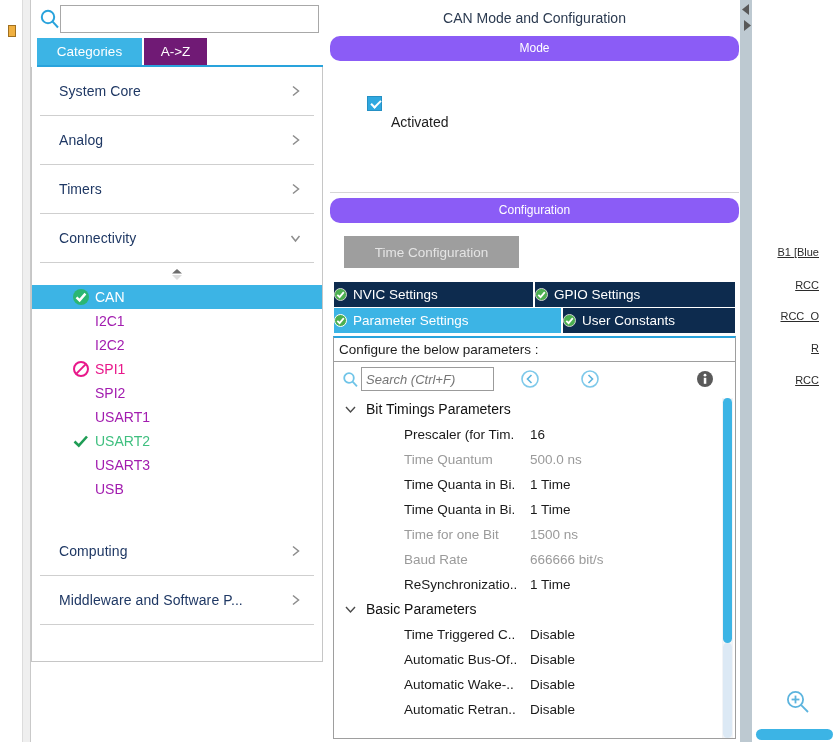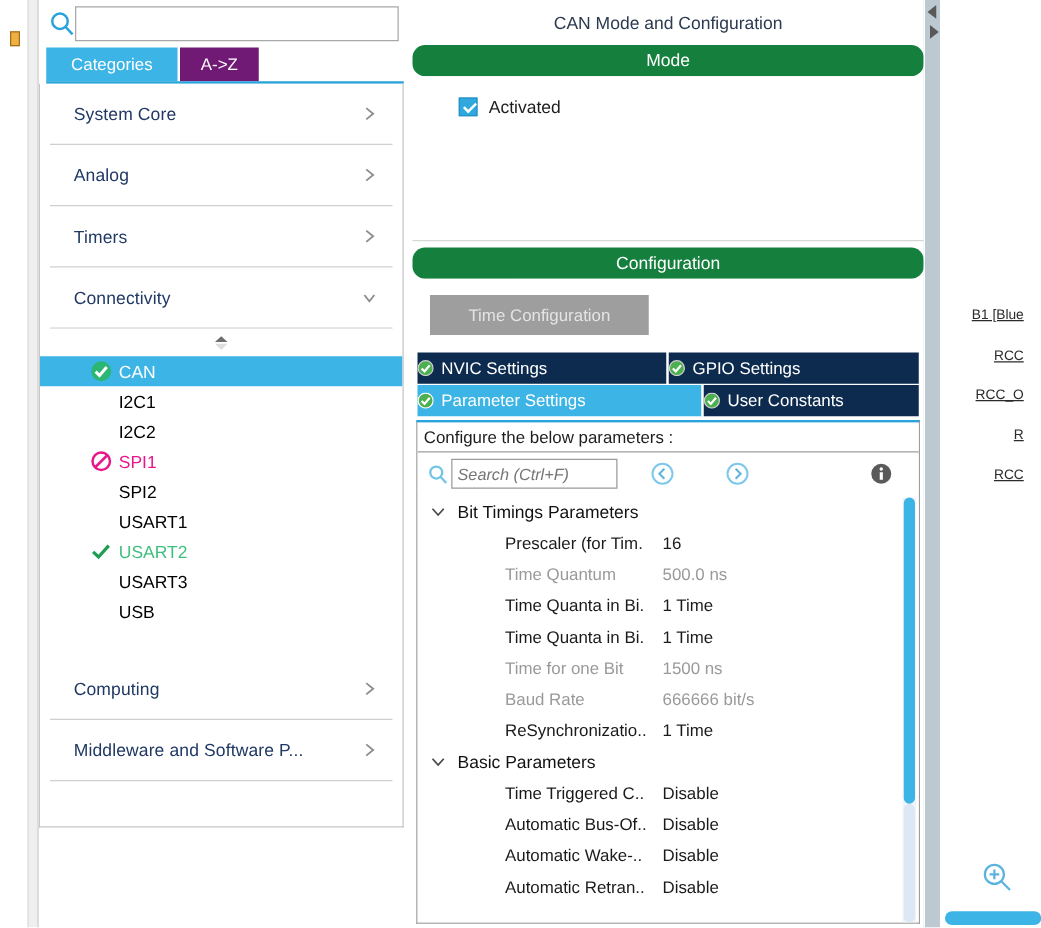--- a/index.html
+++ b/index.html
@@ -85,21 +85,21 @@
   }
   .collapse-handle {
     height: 22px; position: relative;
   }
   .collapse-handle .grip {
     position: absolute; left: 50%; top: 3px; transform: translateX(-50%);
     width: 17px; height: 17px;
   }
   .peri {
     position: relative; height: 24px; line-height: 24px;
-    font-size: 14px; color: #000000; padding-left: 55px;
+    font-size: 14px; color: #a21caf; padding-left: 55px;
     white-space: nowrap; cursor: default;
   }
   .peri.selected { background: #3cb4e5; color: #ffffff; margin: 0 -8px 0 -8px; padding-left: 63px; }
   .peri .st-icon { position: absolute; left: 32px; top: 3px; width: 18px; height: 18px; }
   .peri.selected .st-icon { left: 40px; }
   .peri.spi1 { color: #e8188a; }
   .peri.usart2 { color: #3fbf7f; }
   .conn-spacer { height: 26px; }
 
   
@@ -108,41 +108,41 @@
     background: #ffffff;
   }
   .mid-title {
     position: absolute; left: 0; top: 0; width: 409px; height: 36px;
     line-height: 36px; text-align: center;
     font-size: 14px; color: #2b3a50; background: #ffffff;
   }
   .band {
     position: absolute; left: 0; width: 409px; height: 25px;
     line-height: 25px; text-align: center;
-    background: #15803d; color: #ffffff; font-size: 14px; border-radius: 10px;
+    background: #8b5cf6; color: #ffffff; font-size: 12px; border-radius: 10px;
   }
   .band.mode { top: 36px; }
   .band.config { top: 198px; }
   .mode-body {
     position: absolute; left: 0; top: 61px; width: 409px; height: 132px;
     background: #ffffff; border-bottom: 1px solid #d6d6d6;
   }
   .chk-row {
     position: absolute; left: 37px; top: 16px; display: flex; align-items: center;
   }
   .chk {
     width: 15px; height: 15px; background: #2fa8e0; border: 1px solid #2590c4;
     position: relative; margin-right: 9px;
   }
   .chk:after {
     content: ""; position: absolute; left: 3px; top: 3px; width: 8px; height: 4px;
     border-left: 2px solid #ffffff; border-bottom: 2px solid #ffffff;
     transform: rotate(-45deg);
   }
-  .chk-label { font-size: 14px; color: #1d1d1d; }
+  .chk-label { font-size: 14px; color: #1d1d1d; margin-top: 37px; }
 
   .config-body {
     position: absolute; left: 0; top: 223px; width: 409px; height: 519px;
     background: #ffffff;
   }
   .reset-btn {
     position: absolute; left: 14px; top: 13px; width: 175px; height: 32px;
     background: #9e9e9e; color: #e4e4e4; border: none;
     font-family: "Liberation Sans", sans-serif; font-size: 13.5px;
     cursor: default;

